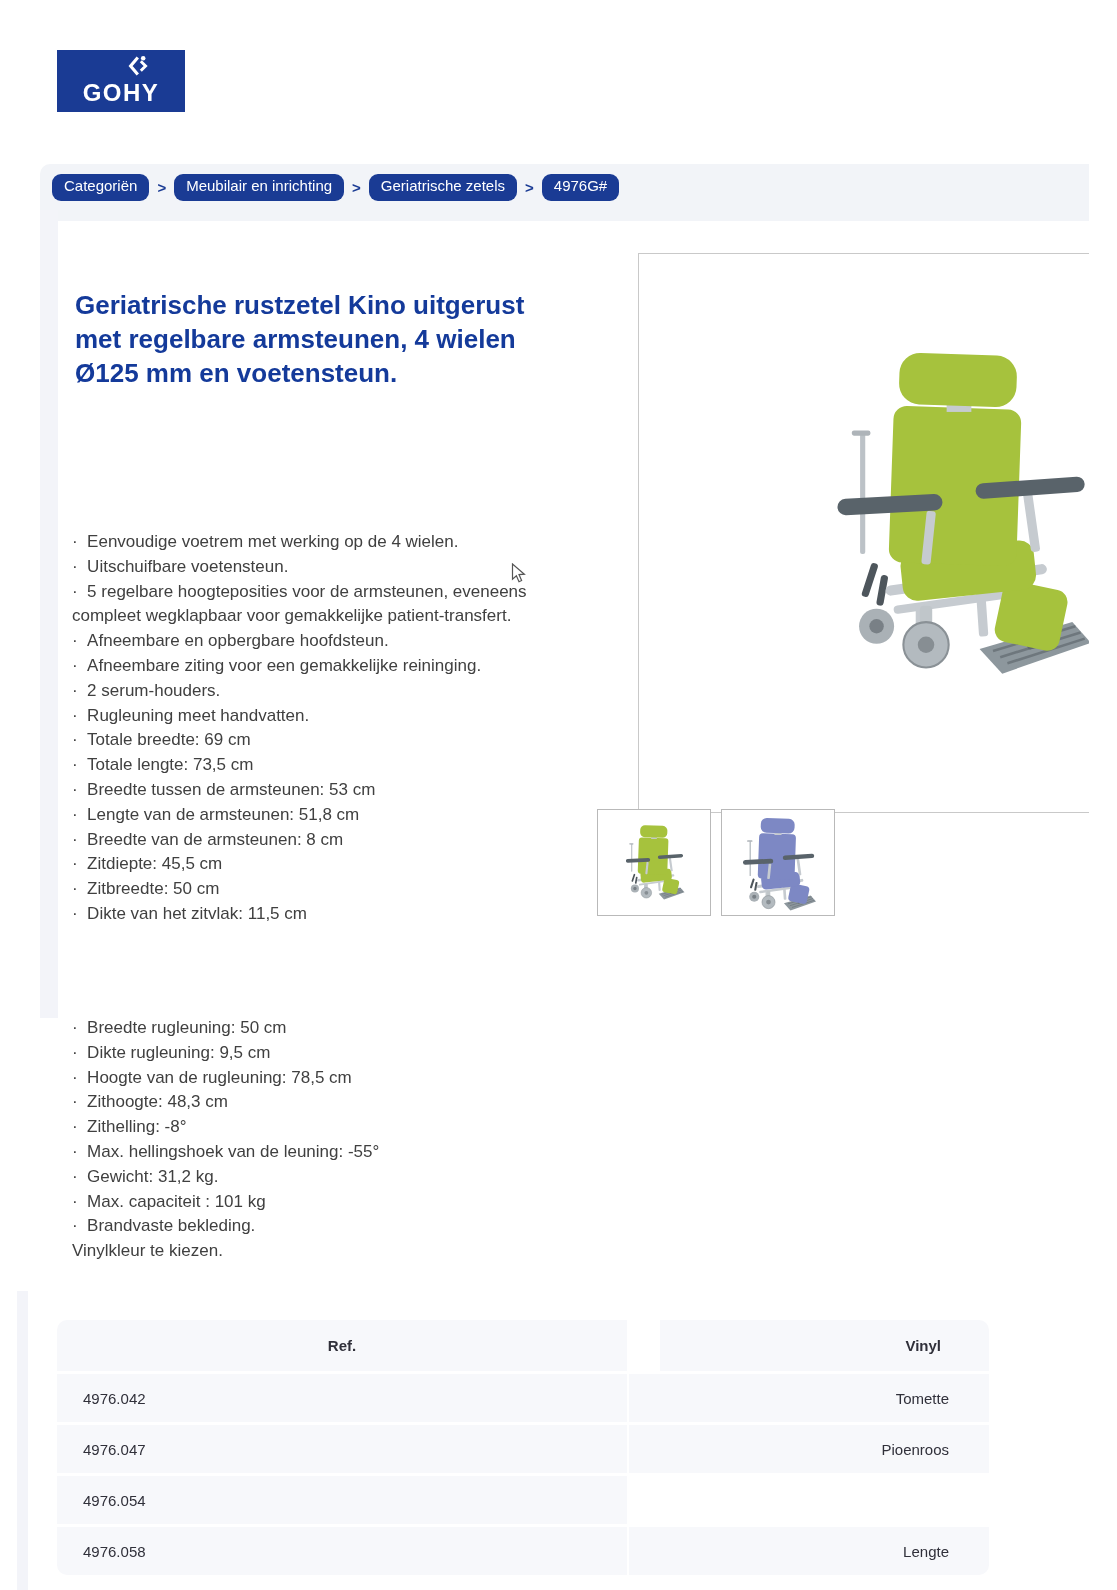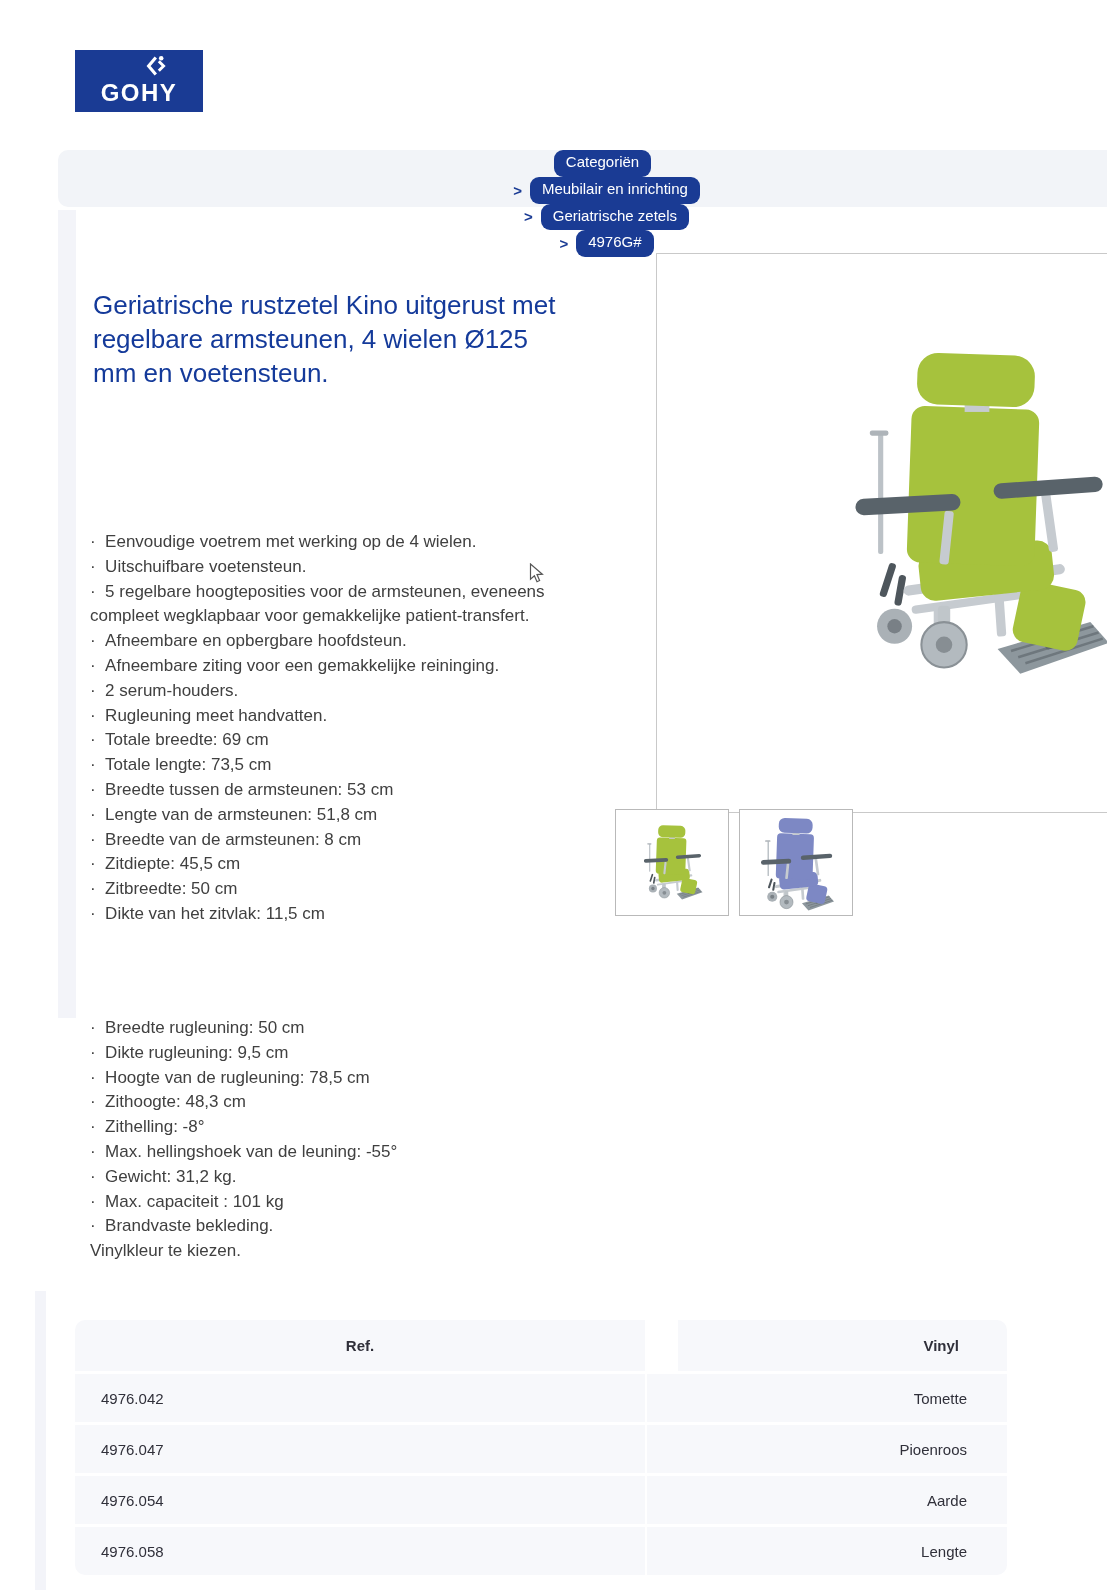--- a/index.html
+++ b/index.html
@@ -1,53 +1,51 @@
 <!DOCTYPE html>
 <html style="--brand-blue: #1a3b94; --title-blue: #143a9a; --body-text: #404040; --band-bg: #f2f4f8; --strip-bg: #f3f4f9; --table-bg: #f7f8fb; --table-text: #30303a; --border-light: #c9c9c9; --chair-green: #a6c23d; --chair-blue: #7d88c4;"><head>
 <meta charset="utf-8">
 <style>
   html,body{margin:0;padding:0;background:#fff;}
   .page{
     position:relative;width:1089px;height:1590px;background:#fff;overflow:hidden;
     font-family:"Liberation Sans",sans-serif;
-    margin-left:18px;
   }
   
   .logo{
     position:absolute;left:57px;top:50px;width:128px;height:62px;
     background:var(--brand-blue,#1a3b94);cursor:pointer;
   }
   .logo-icon{position:absolute;top:4px;left:70px;width:24px;height:24px;}
   .logo-text{
     position:absolute;left:0;right:0;bottom:7px;text-align:center;
     color:#fff;font-size:24px;font-weight:bold;letter-spacing:1.5px;line-height:1;
   }
   
   .breadcrumb-bar{
-    position:absolute;left:40px;top:150px;width:1077px;height:57px;
+    position:absolute;left:40px;top:164px;width:1077px;height:57px;
     background:var(--band-bg,#f2f4f8);border-radius:10px 0 0 10px;
     display:flex;align-items:center;padding-left:12px;padding-bottom:10px;
     box-sizing:border-box;
-    flex-direction:column;
   }
   .crumb{display:flex;align-items:center;}
   .breadcrumb-bar .crumb:nth-of-type(1) .sep{display:none;}
   .sep{color:var(--brand-blue,#1a3b94);font-weight:bold;margin:0 8px;font-size:15px;}
   .pill{
     background:var(--brand-blue,#1a3b94);color:#fff;font-size:15px;
     padding:3px 12px 5px;border-radius:9px;text-decoration:none;cursor:pointer;
     white-space:nowrap;line-height:1.25;
   }
   
   .strip-1{position:absolute;left:40px;top:210px;width:18px;height:808px;background:var(--strip-bg,#f3f4f9);}
   .strip-2{position:absolute;left:17px;top:1291px;width:11px;height:299px;background:var(--strip-bg,#f3f4f9);}
   
   .title{
     position:absolute;left:75px;top:288px;width:482px;margin:0;
-    font-size:26px;line-height:34px;font-weight:400;color:var(--title-blue,#143a9a);
+    font-size:26px;line-height:34px;font-weight:700;color:var(--title-blue,#143a9a);
   }
   .features{
     position:absolute;left:72px;width:458px;margin:0;padding:0;list-style:none;
     font-size:17px;line-height:24.8px;color:var(--body-text,#404040);
   }
   .features li::before{content:"\00B7\00A0\00A0";}
   .features.first{top:530px;}
   .features.second{top:1016px;}
   .footnote{
     position:absolute;left:72px;top:1239px;margin:0;
@@ -236,21 +234,20 @@
           <div class="cell-vinyl">Tomette</div>
         </div>
 
         <div class="tr">
           <div class="cell-ref">4976.047</div>
           <div class="cell-vinyl">Pioenroos</div>
         </div>
 
         <div class="tr">
           <div class="cell-ref">4976.054</div>
-          <div class="cell-vinyl">Aarde</div>
         </div>
 
         <div class="tr">
           <div class="cell-ref">4976.058</div>
           <div class="cell-vinyl">Lengte</div>
         </div>
       </div>
   </section>
 
   <svg class="cursor" viewBox="0 0 15 21">

